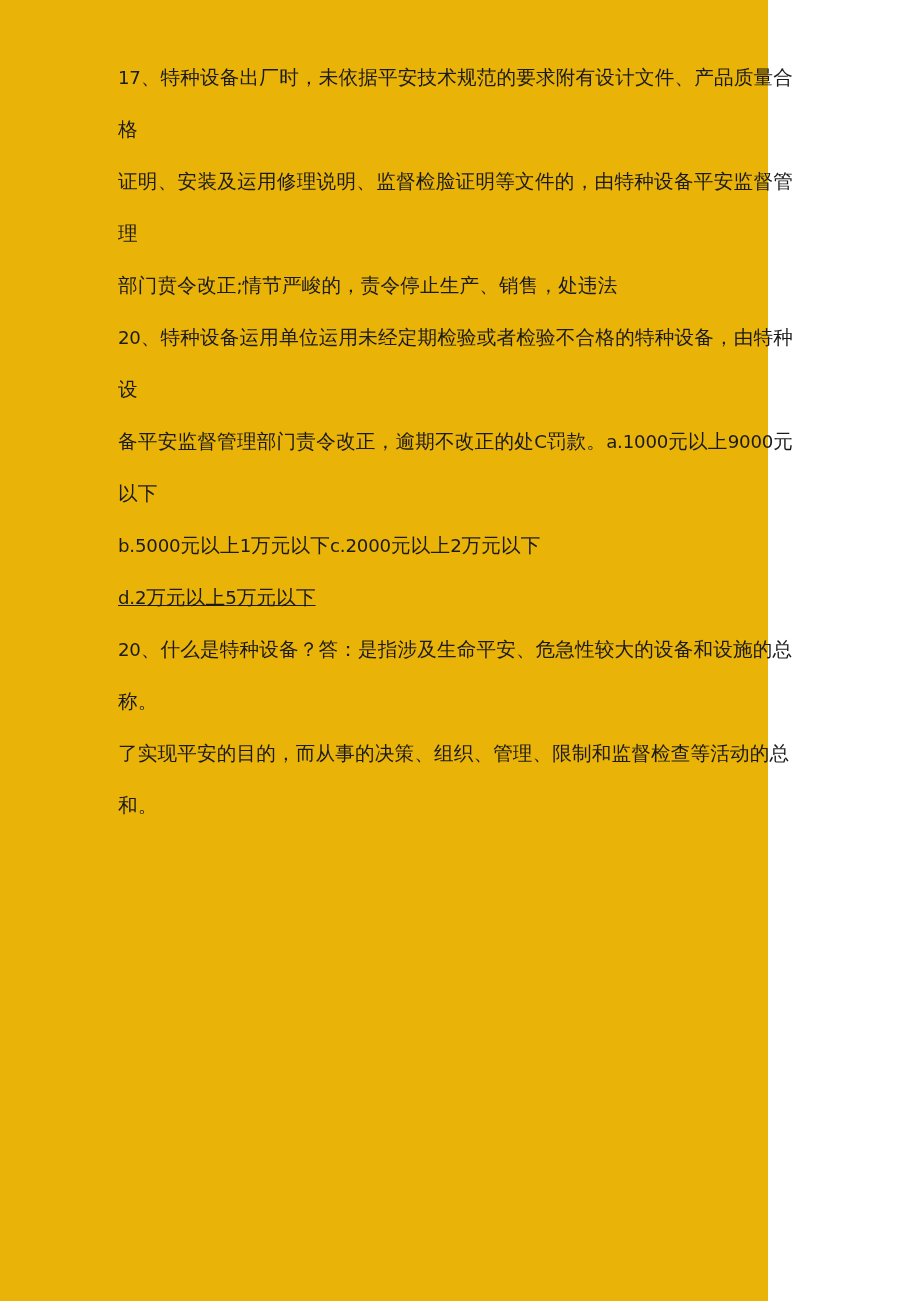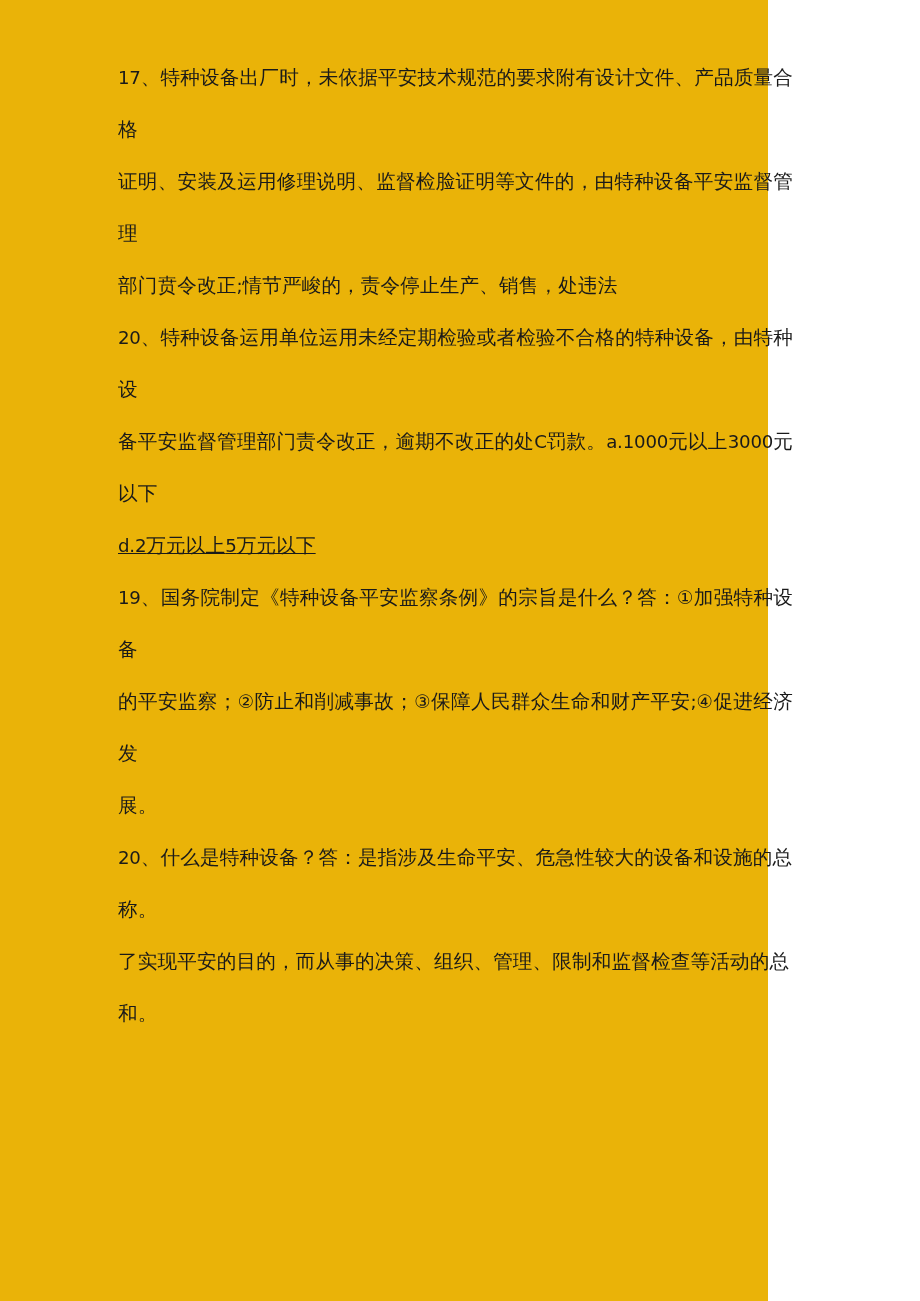--- a/index.html
+++ b/index.html
@@ -82,31 +82,27 @@
   <div class="doc-body">
 
     <div class="para">
       <span class="line stretch"><span class="lat">17</span>、特种设备出厂时，未依据平安技术规范的要求附有设计文件、产品质量合格</span>
       <span class="line stretch">证明、安装及运用修理说明、监督检脸证明等文件的，由特种设备平安监督管理</span>
       <span class="line last">部门贲令改正<span class="lat">;</span>情节严峻的，责令停止生产、销售，处违法</span>
     </div>
 
     <div class="para gap-sm">
       <span class="line stretch"><span class="lat">20</span>、特种设备运用单位运用未经定期检验或者检验不合格的特种设备，由特种设</span>
-      <span class="line stretch">备平安监督管理部门责令改正，逾期不改正的处<span class="lat">C</span>罚款。<span class="lat">a.1000</span>元以上<span class="lat">3000</span>元以下</span>
+      <span class="line stretch">备平安监督管理部门责令改正，逾期不改正的处<span class="lat">C</span>罚款。<span class="lat">a.1000</span>元以上<span class="lat">9000</span>元以下</span>
+      <span class="line last"><span class="lat">b.5000</span>元以上<span class="lat">1</span>万元以下<span class="lat">c.2000</span>元以上<span class="lat">2</span>万元以下</span>
     </div>
     <div class="para gap-md">
       <span class="line last"><span class="lat">d.2</span>万元以上<span class="lat">5</span>万元以下</span>
     </div>
 
-    <div class="para gap-sm">
-      <span class="line stretch"><span class="lat">19</span>、国务院制定《特种设备平安监察条例》的宗旨是什么？答：<span class="circ">①</span>加强特种设备</span>
-      <span class="line stretch">的平安监察；<span class="circ">②</span>防止和削减事故；<span class="circ">③</span>保障人民群众生命和财产平安<span class="lat">;</span><span class="circ">④</span>促进经济发</span>
-      <span class="line last">展。</span>
-    </div>
 
     <div class="para gap-sm">
       <span class="line last"><span class="lat">20</span>、什么是特种设备？答：是指涉及生命平安、危急性较大的设备和设施的总称。</span>
     </div>
 
     <div class="para gap-sm">
       <span class="line last">了实现平安的目的，而从事的决策、组织、管理、限制和监督检查等活动的总和。</span>
     </div>
 
   </div>

